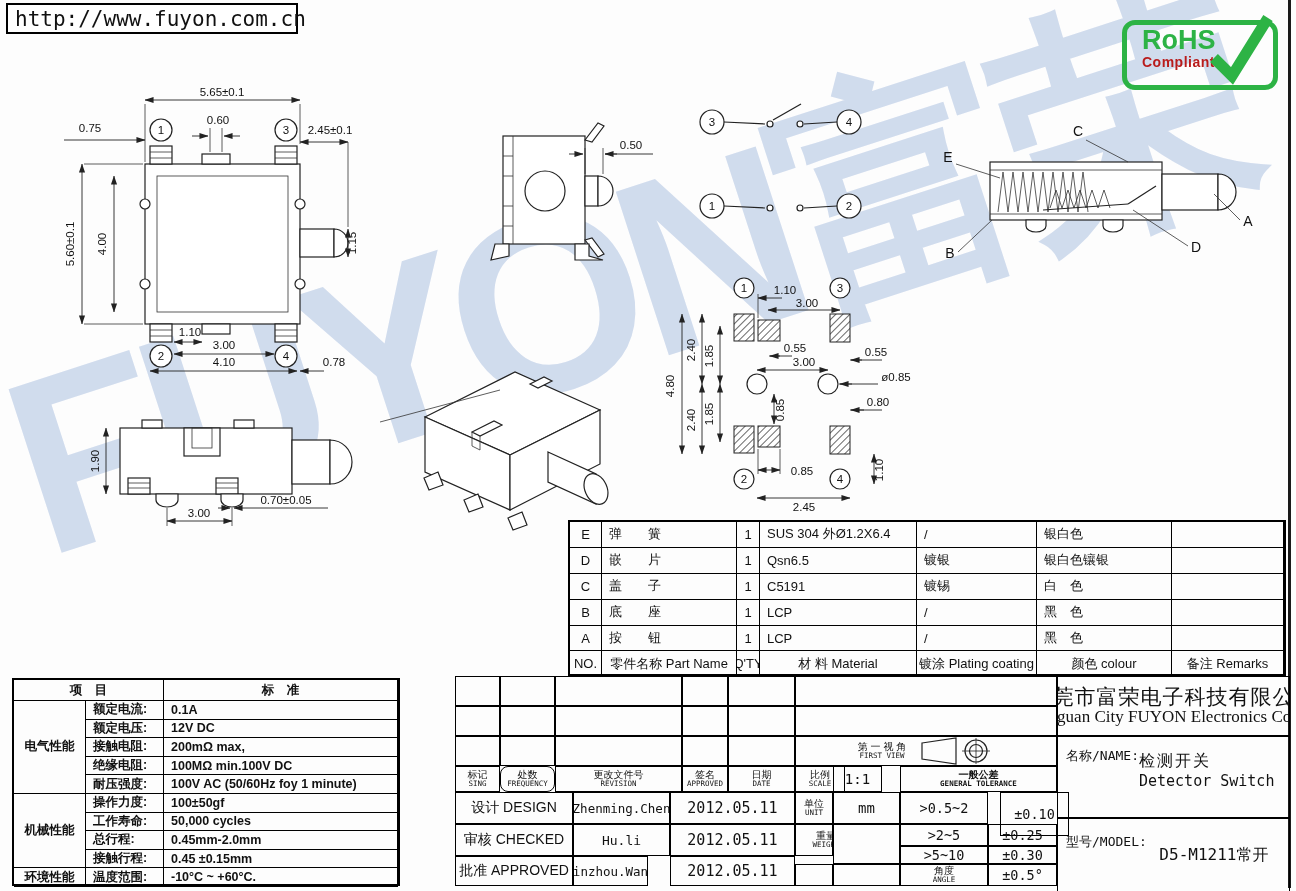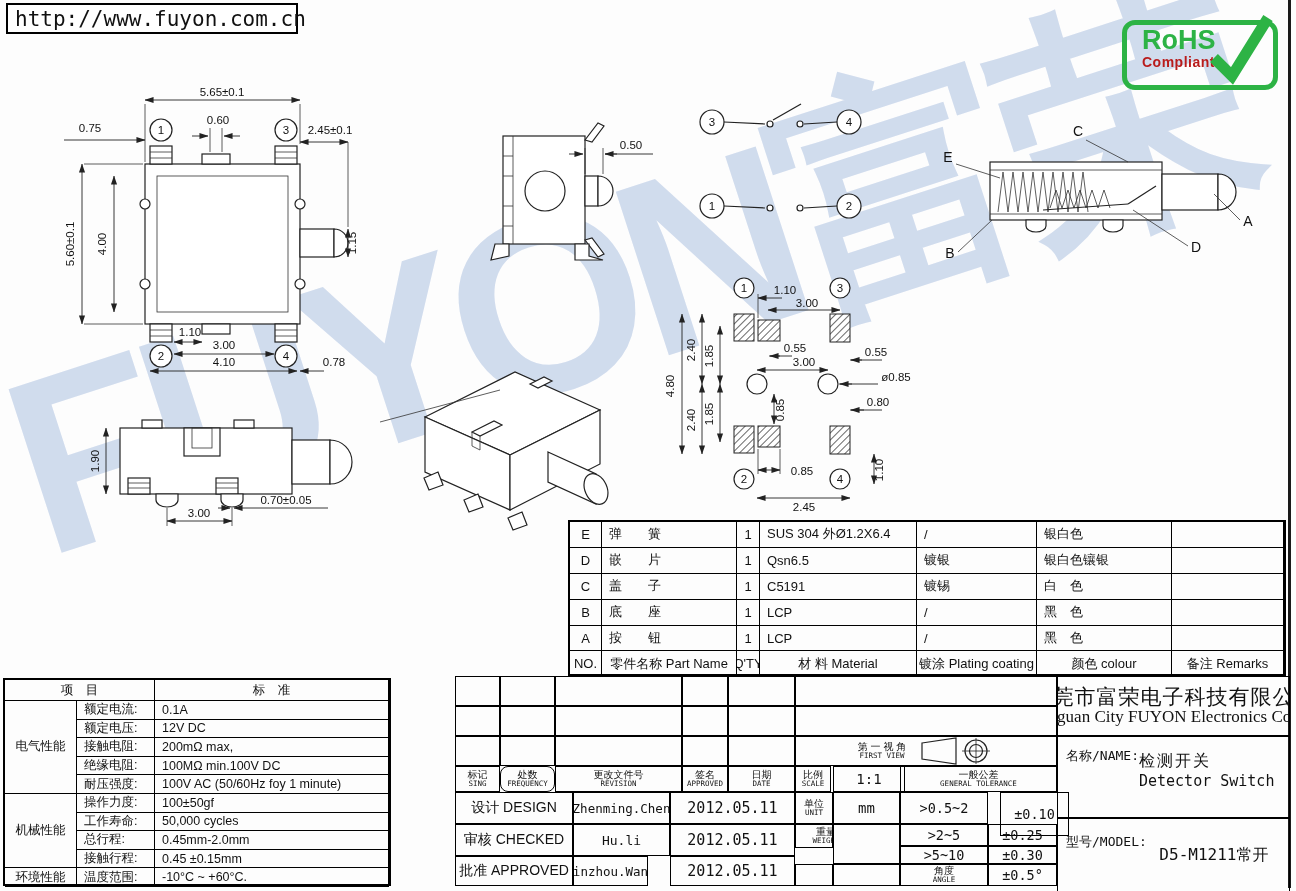--- a/index.html
+++ b/index.html
@@ -28,22 +28,22 @@
   svg .thin{fill:none;stroke:#333;stroke-width:.8;}
   svg .dim{fill:none;stroke:#222;stroke-width:.9;}
   svg text{font-family:"Liberation Sans",sans-serif;font-size:11.5px;fill:#111;text-anchor:middle;}
   svg text.lab{font-size:14px;}
   
   .grid{display:grid;position:absolute;z-index:2;border:2px solid #000;box-sizing:border-box;background:transparent;}
   .gc{border-right:1px solid #000;border-bottom:1px solid #000;display:flex;align-items:center;
       box-sizing:border-box;overflow:hidden;white-space:nowrap;}
   .cen{justify-content:center;}
   .pl{padding-left:7px;}
-  .spec{left:3px;top:678px;width:388px;height:208px;grid-template-columns:72px 78px 1fr;
-        grid-template-rows:21px repeat(10,18.6px);font-size:12.5px;}
+  .spec{left:12px;top:678px;width:388px;height:208px;grid-template-columns:72px 78px 1fr;
+        grid-template-rows:21px repeat(10,18.6px);font-size:12.5px;font-weight:bold;}
   .parts{left:568px;top:520px;width:718px;height:156px;
          grid-template-columns:32px 135px 23px 157px 120px 135px 1fr;grid-auto-rows:25.9px;font-size:13px;}
   
   .tb{position:absolute;left:455px;top:676px;width:835px;height:210px;z-index:2;}
   .cell{position:absolute;border:1px solid #000;box-sizing:border-box;display:flex;
         align-items:center;justify-content:center;overflow:hidden;white-space:nowrap;}
   .two{flex-direction:column;line-height:1.05;}
   .cn10{font-size:10px;}
   .en7{font-size:7.5px;font-family:"DejaVu Sans Mono",monospace;}
   .mono{font-family:"DejaVu Sans Mono",monospace;}
@@ -451,35 +451,35 @@
       </span>
       <svg width="74" height="28" viewBox="0 0 74 28" style="position:static;">
         <polygon points="2,6 36,1 36,27 2,22" fill="none" stroke="#222" stroke-width="1.2"></polygon>
         <circle cx="56" cy="14" r="11" fill="none" stroke="#222" stroke-width="1.2"></circle>
         <circle cx="56" cy="14" r="6.5" fill="none" stroke="#222" stroke-width="1.2"></circle>
         <line x1="42" y1="14" x2="70" y2="14" stroke="#222" stroke-width=".8"></line>
         <line x1="56" y1="1" x2="56" y2="27" stroke="#222" stroke-width=".8"></line>
       </svg>
     </div>
 
-    <div class="cell two" style="left:340px;top:90px;width:36px;height:26px;">
+    <div class="cell two" style="left:340px;top:90px;width:50px;height:26px;">
       <span class="cn10">比例</span>
       <span class="en7">SCALE</span>
     </div>
-    <div class="cell mono" style="left:378px;top:90px;width:72px;height:26px;font-size:14px;">1:1</div>
-    <div class="cell two" style="left:445px;top:90px;width:157px;height:26px;">
+    <div class="cell mono" style="left:378px;top:90px;width:49px;height:26px;font-size:14px;">1:1</div>
+    <div class="cell two" style="left:445px;top:90px;width:157px;height:26px;font-weight:bold;">
       <span class="cn10">一般公差</span>
       <span class="en7">GENERAL TOLERANCE</span>
     </div>
     <div class="cell two" style="left:340px;top:116px;width:38px;height:32px;">
       <span class="cn10">单位</span>
       <span class="en7">UNIT</span>
     </div>
     <div class="cell mono" style="left:378px;top:116px;width:67px;height:32px;font-size:14px;">mm</div>
-    <div class="cell two" style="left:340px;top:148px;width:38px;height:24px;padding-left:24px;">
+    <div class="cell two" style="left:340px;top:148px;width:38px;height:32px;padding-left:24px;">
       <span class="cn10">重量</span>
       <span class="en7">WEIGHT</span>
     </div>
     <div class="cell" style="left:378px;top:148px;width:67px;height:40px;"></div>
     <div class="cell" style="left:340px;top:188px;width:38px;height:22px;"></div>
     <div class="cell" style="left:378px;top:188px;width:67px;height:22px;"></div>
 
     <div class="cell mono" style="left:445px;top:116px;width:88px;height:32px;font-size:13.5px;">&gt;0.5~2</div>
     <div class="cell mono" style="left:545px;top:116px;width:69px;height:44px;font-size:13.5px;">±0.10</div>
     <div class="cell mono" style="left:445px;top:148px;width:88px;height:22px;font-size:13.5px;">&gt;2~5</div>

